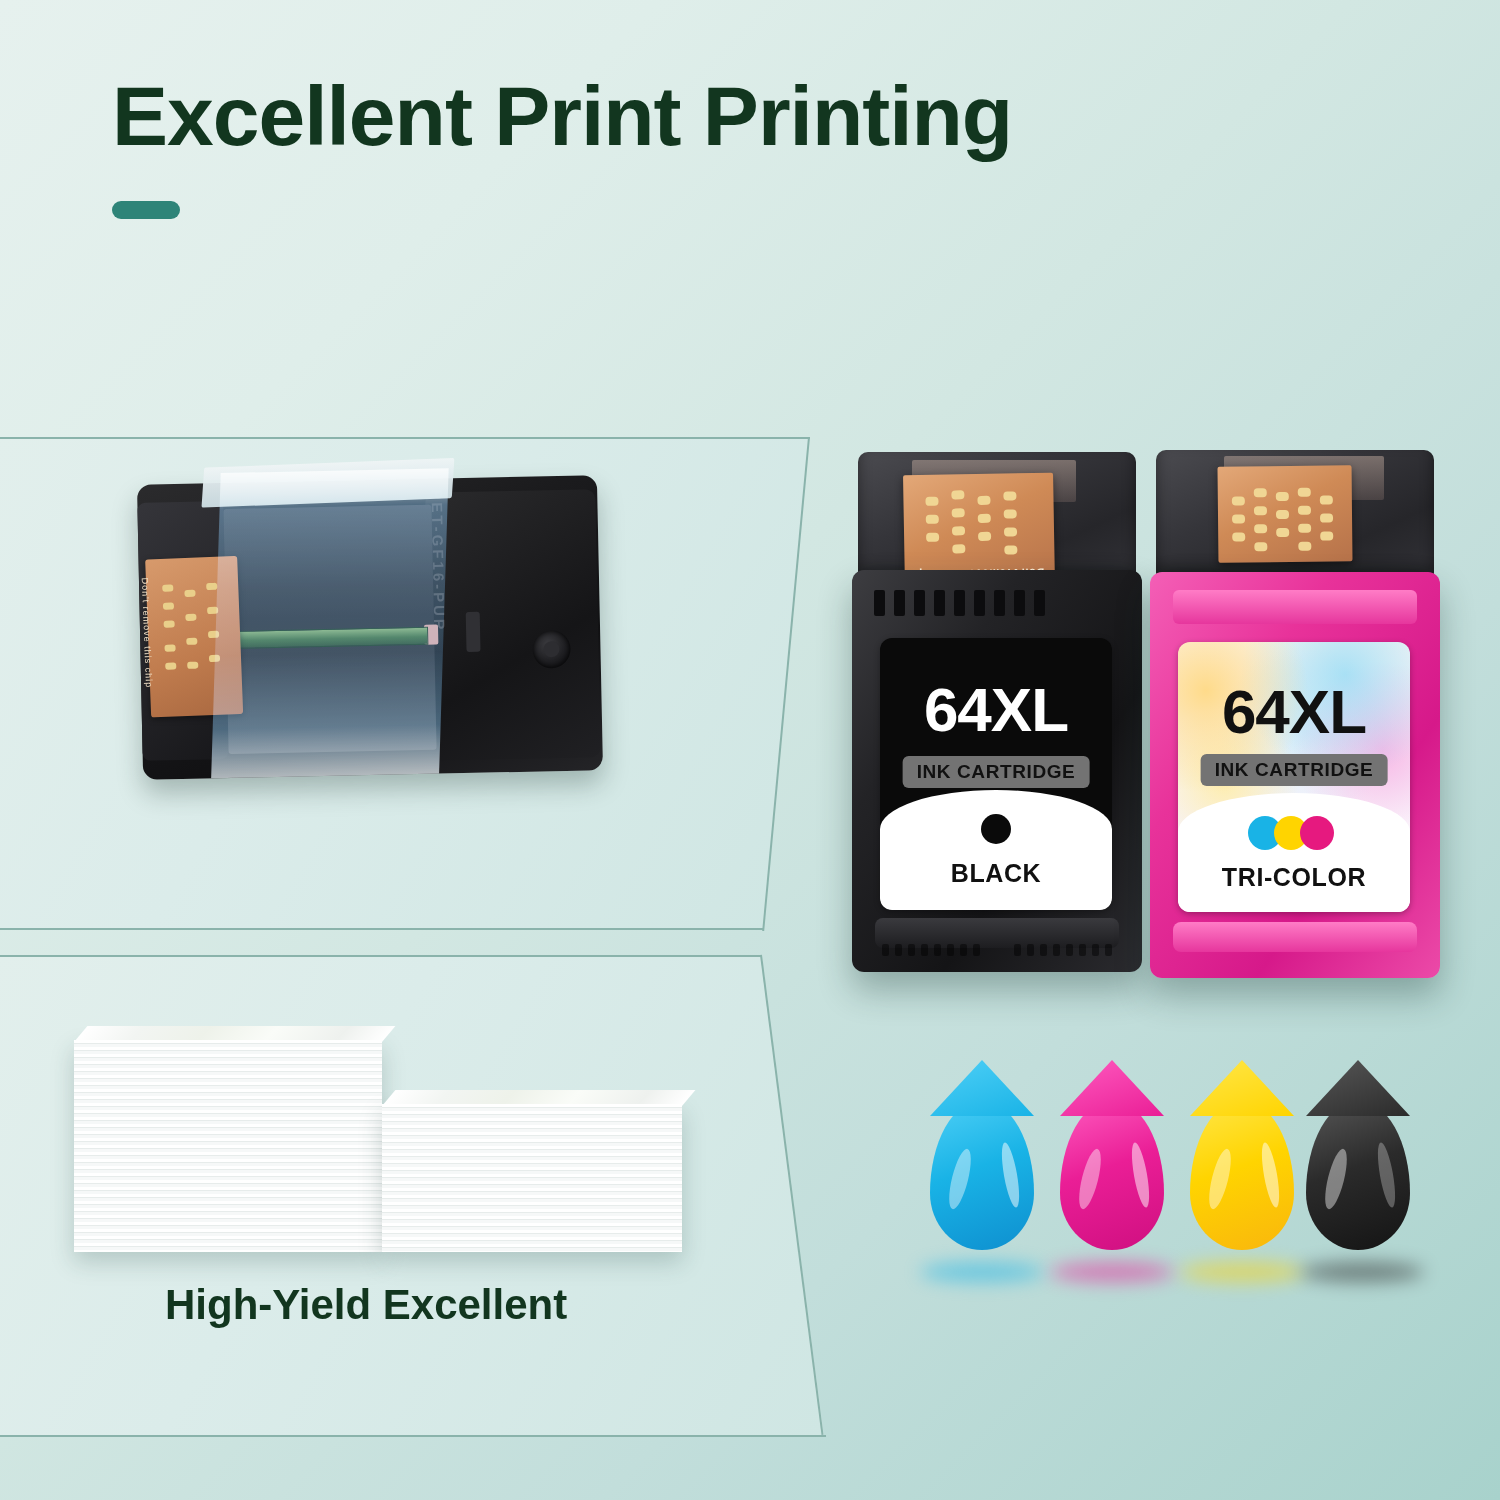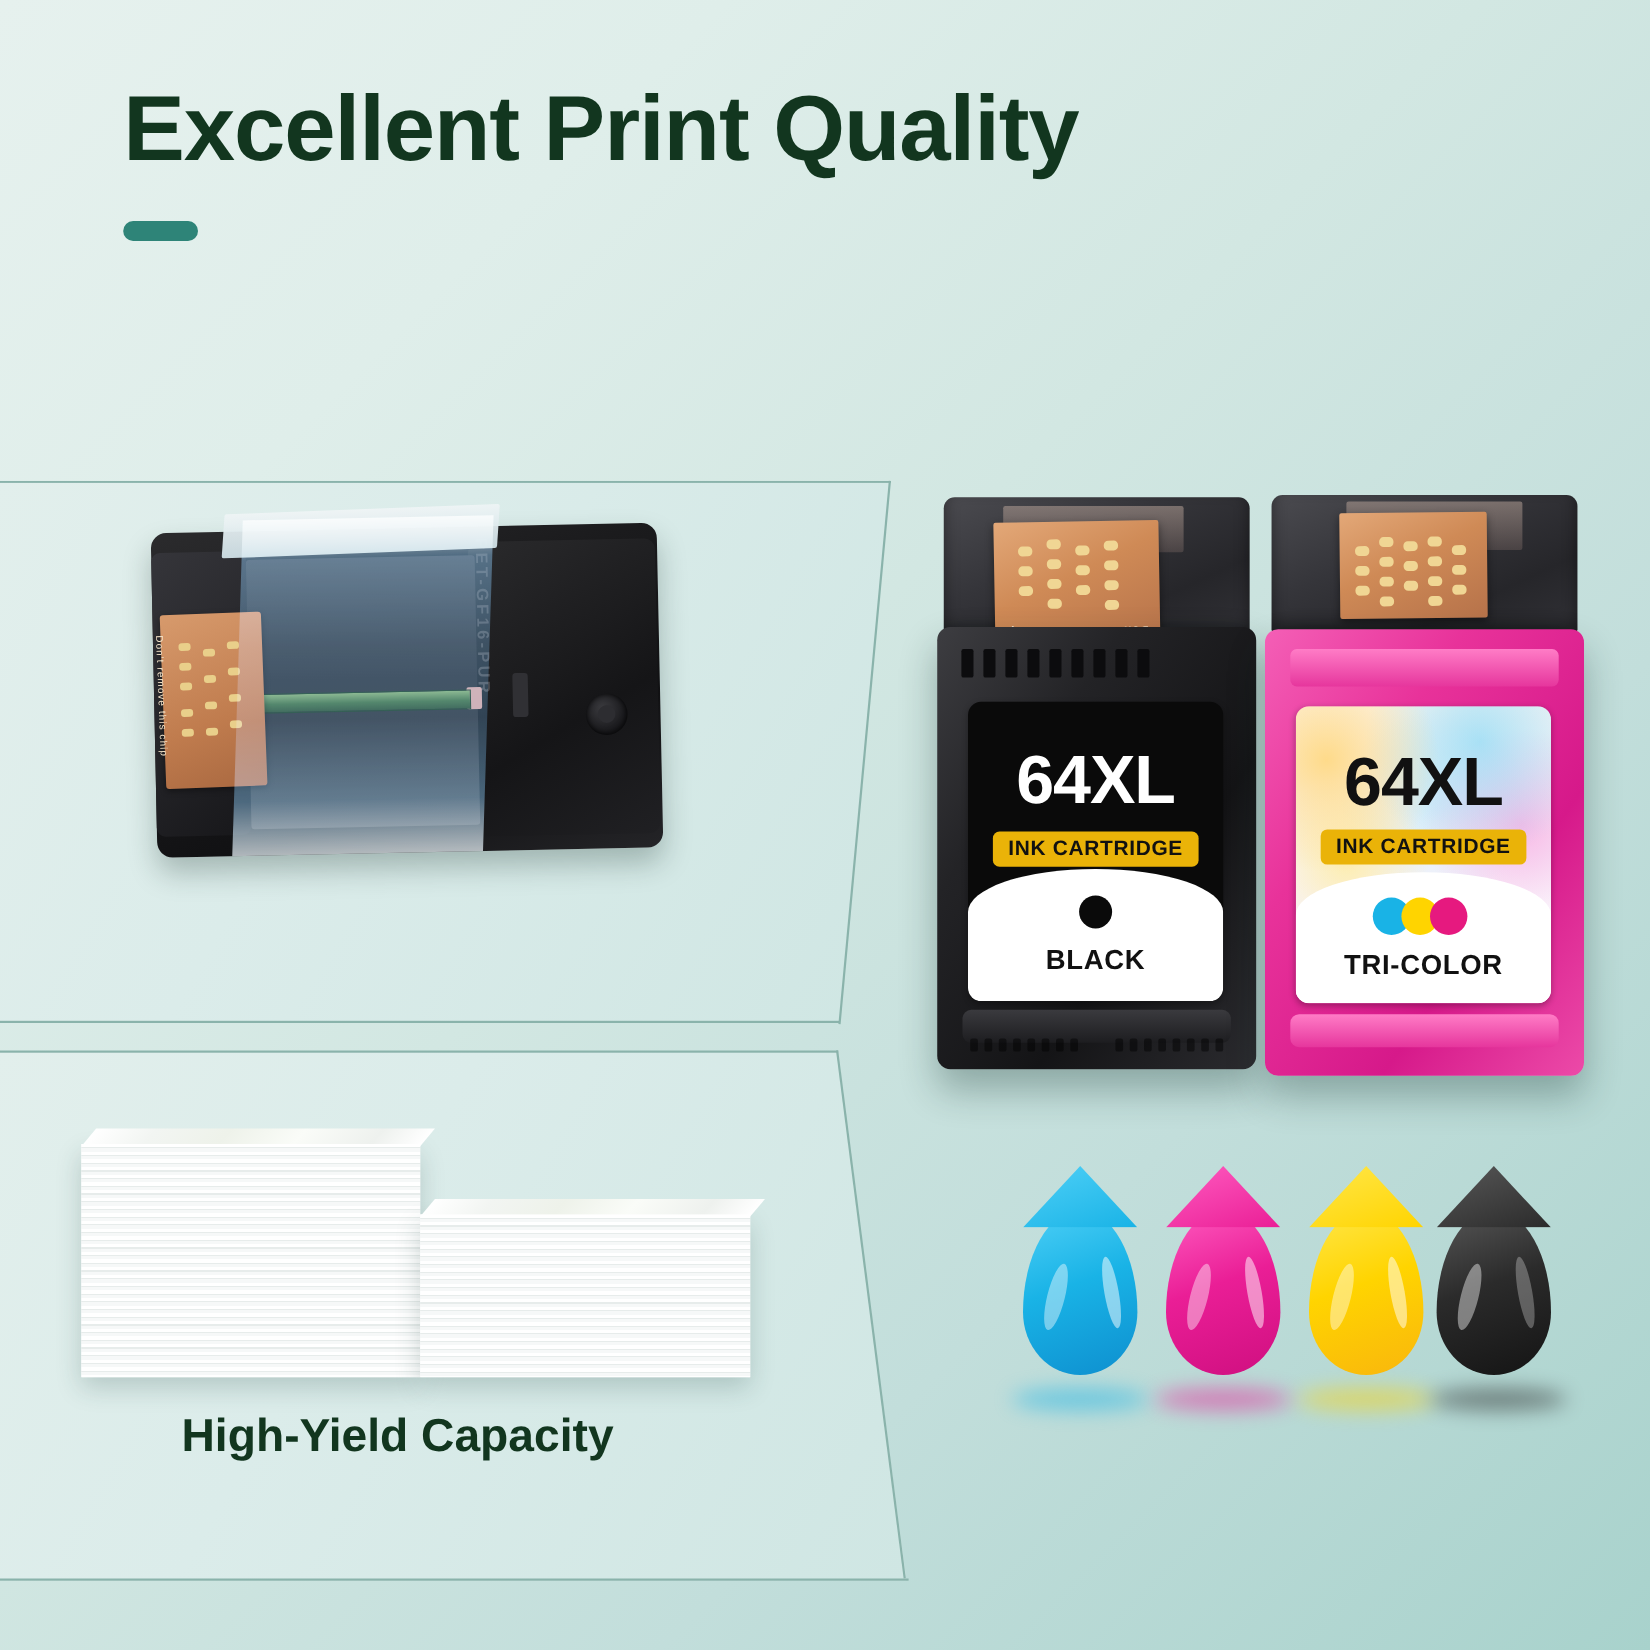--- a/index.html
+++ b/index.html
@@ -218,21 +218,21 @@
       linear-gradient(160deg,#fdf6f0,#f7f3fb 60%,#ffffff);
   }
   .lbl-code{
     position:absolute;left:0;right:0;text-align:center;
     font-size:62px;font-weight:800;letter-spacing:-1px;
   }
   .black-lbl .lbl-code{color:#ffffff;top:36px;}
   .color-lbl .lbl-code{color:#111111;top:34px;}
   .lbl-pill{
     position:absolute;left:50%;transform:translateX(-50%);
-    background:#eab308;border-radius:6px;padding:5px 14px;
+    background:#737373;border-radius:6px;padding:5px 14px;
     font-size:19px;font-weight:700;color:#111;letter-spacing:.6px;white-space:nowrap;
   }
   .black-lbl .lbl-pill{top:118px;}
   .color-lbl .lbl-pill{top:112px;}
   .lbl-white-base{
     position:absolute;left:0;right:0;bottom:0;height:44%;
     background:#ffffff;border-radius:52% 52% 10px 10px / 34% 34% 10px 10px;
   }
   .lbl-dot{
     position:absolute;left:50%;transform:translateX(-50%);
@@ -272,21 +272,21 @@
     position:absolute;width:124px;height:20px;border-radius:50%;
     filter:blur(9px);opacity:.5;
   }
 </style>
 </head>
 <body>
 
 <div class="page">
 
   <div class="header">
-    <h1 class="title">Excellent Print Quality</h1>
+    <h1 class="title">Excellent Print Printing</h1>
     <div class="accent-dash"></div>
   </div>
 
   <div class="panel panel-top"></div>
   <div class="panel-top-outline"></div>
 
   <div class="panel-edge" style="left:808px;top:437px;width:2px;height:496px;transform:rotate(5.3deg);"></div>
 
   <div class="cart-bottom">
     <div class="cb-body"></div>
@@ -330,21 +330,21 @@
 
   <div class="stack" id="stack-big">
     <div class="topface"></div>
     <div class="edges"></div>
   </div>
   <div class="stack" id="stack-small">
     <div class="topface"></div>
     <div class="edges"></div>
   </div>
 
-  <div class="caption" id="cap-yield">High-Yield Capacity</div>
+  <div class="caption" id="cap-yield">High-Yield Excellent</div>
 
   <div class="cartridge" style="left:852px;top:452px;width:290px;height:520px;">
     <div class="cart-top"></div>
     <div class="cart-film" style="left:60px;top:8px;width:164px;height:42px;"></div>
     <div class="cart-chip" style="left:52px;top:22px;transform:rotate(-1deg);">
       <span class="pad" style="left:22px;top:22px;"></span>
       <span class="pad" style="left:22px;top:40px;"></span>
       <span class="pad" style="left:22px;top:58px;"></span>
       <span class="pad" style="left:48px;top:16px;"></span>
       <span class="pad" style="left:48px;top:34px;"></span>

